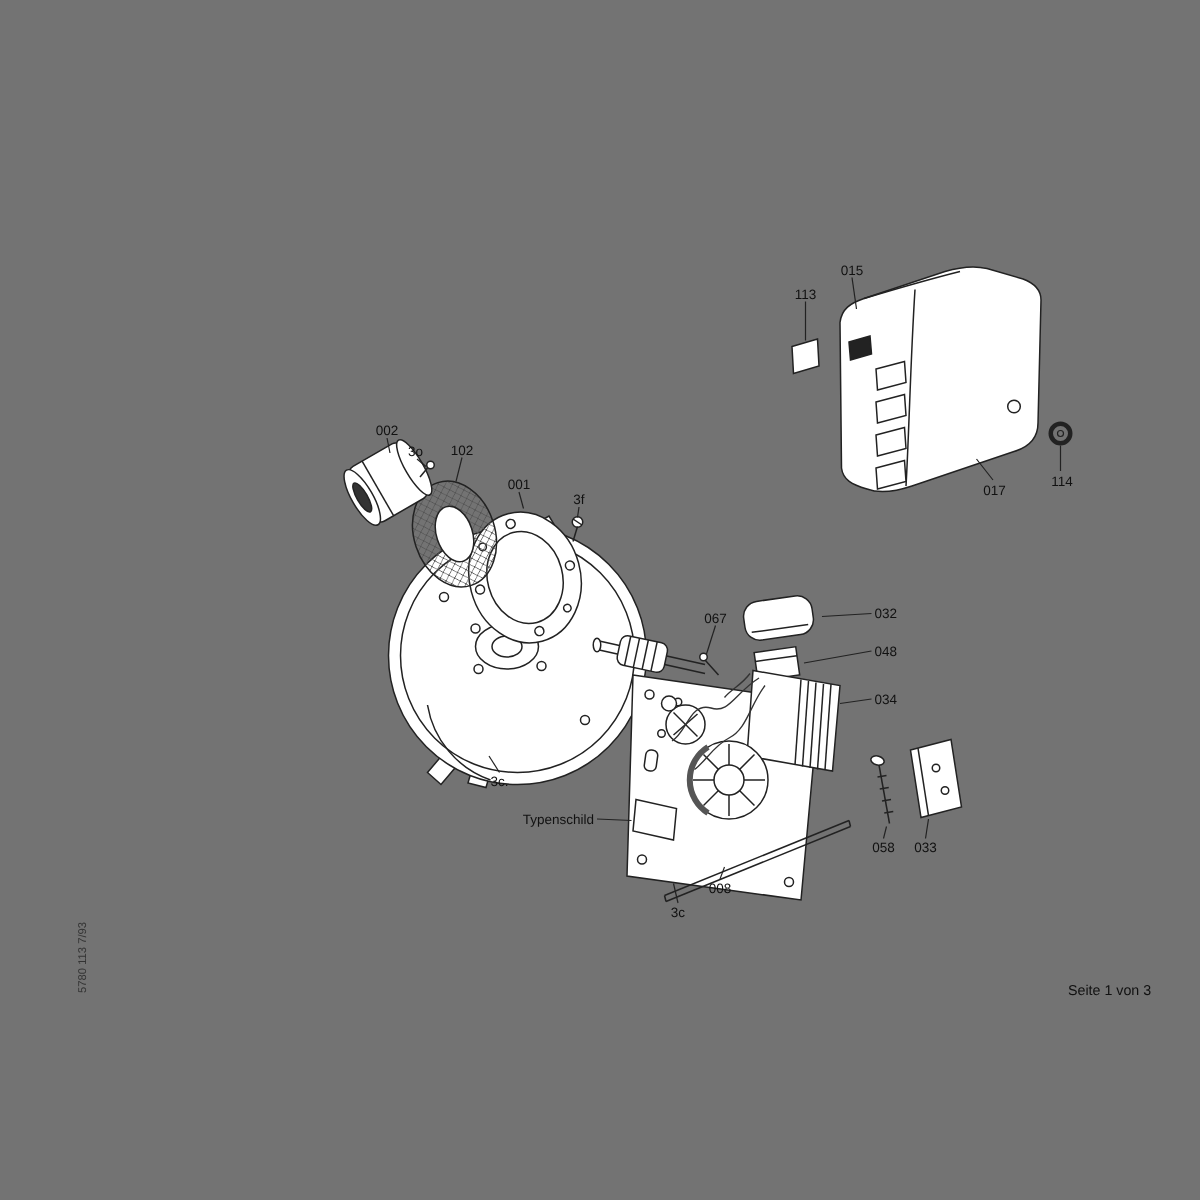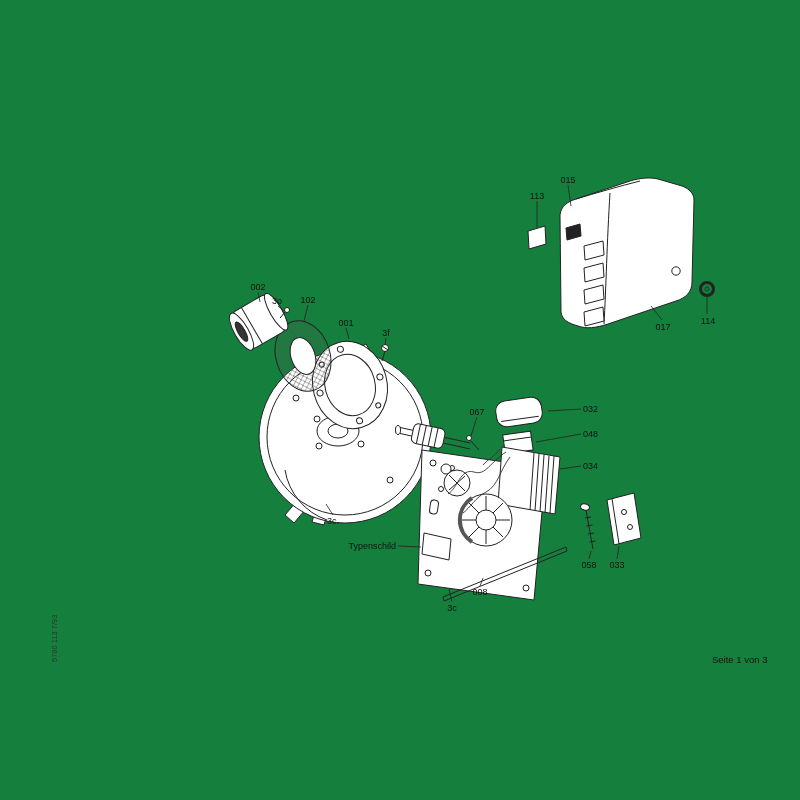--- a/index.html
+++ b/index.html
@@ -4,21 +4,21 @@
 <style>
   html, body {
     margin: 0;
     padding: 0;
     background: #fff;
   }
   #page {
     position: relative;
     width: 800px;
     height: 800px;
-    background: #15803d;
+    background: #737373;
     outline: 1px solid #e0e0e0;
     font-family: "Liberation Sans", sans-serif;
     overflow: hidden;
   }
   svg {
     display: block;
   }
   text {
     font-family: "Liberation Sans", sans-serif;
     font-size: 9px;

